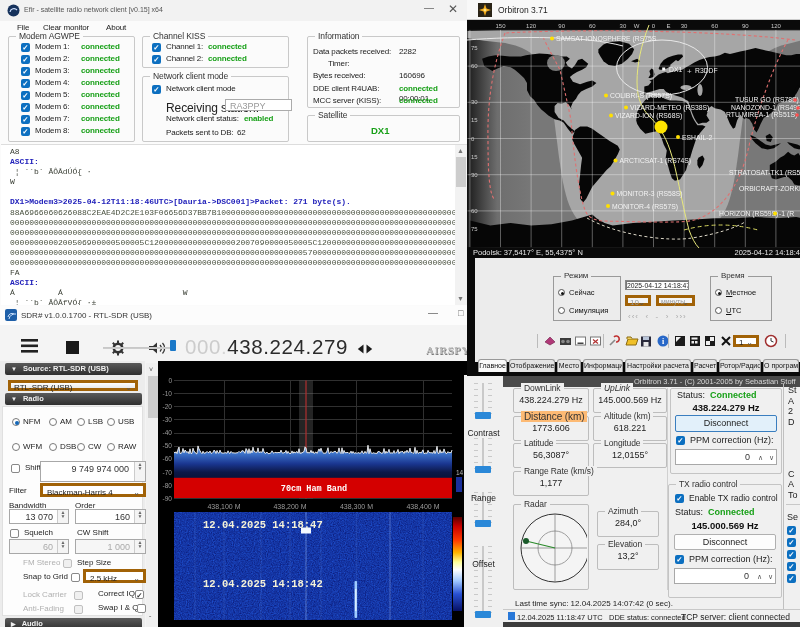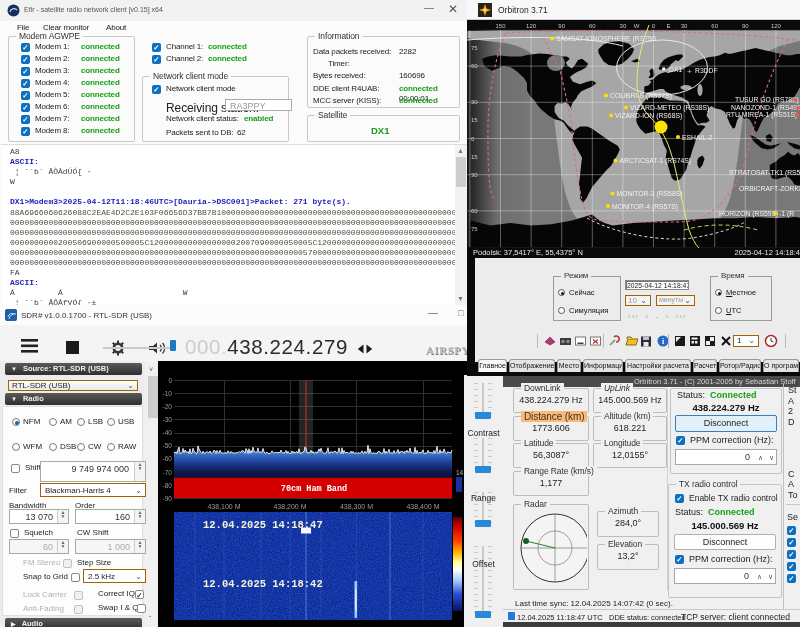--- a/index.html
+++ b/index.html
@@ -15,21 +15,21 @@
 .t8{position:absolute;font-size:8px;color:#222;white-space:nowrap;}
 .grn{color:#18a018 !important;font-weight:bold;}
 .radio{position:absolute;width:8px;height:8px;border:1px solid #7a7a7a;border-radius:50%;background:#fff;}
 .radio.sm{width:7px;height:7px;border-color:#555;}
 .radio.sm.sel::after{left:1.5px;top:1.5px;width:3px;height:3px;background:#111;}
 .radio.sel::after{content:'';position:absolute;left:2px;top:2px;width:4px;height:4px;border-radius:50%;background:#1467b8;}
 .inp{position:absolute;background:#fff;border:1px solid #ababab;font-size:9px;color:#222;}
 .sp{position:absolute;background:#fff;border:1px solid #a8a8a8;font-size:9px;color:#333;text-align:right;}
 .sp.dis{color:#aaa;background:#f6f6f6;}
 .sp .ud{position:absolute;right:0;top:0;bottom:0;width:11px;border-left:1px solid #ccc;font-size:5px;color:#666;text-align:center;line-height:4px;background:#f4f4f4;}
-.dd{position:absolute;background:#fff;border:1px solid #a16207;font-size:9px;color:#222;}
+.dd{position:absolute;background:#fff;border:3px solid #a16207;font-size:9px;color:#222;}
 .dd::after{content:'\2304';position:absolute;right:3px;top:0px;font-size:8px;color:#555;}
 .hdr{position:absolute;background:linear-gradient(#5a5a5a,#2f2f2f);color:#f0f0f0;font-size:7.5px;font-weight:bold;}
 .hdr .tri{display:inline-block;margin:0 6px 0 6px;font-size:6px;vertical-align:top;}
 
 </style></head><body>
 <div class="abs" style="left:0;top:306px;width:467px;height:321px;background:#f4f4f4;">
     <div class="abs" style="left:0;top:0;width:467px;height:19px;background:#fcfcfc;">
       <svg class="abs" style="left:5px;top:3px;" width="12" height="12">
         <rect width="12" height="12" rx="2" fill="#1e5fa8"></rect>
         <path d="M3,8 a4,4 0 0 1 6,-3 M4,10 a6,6 0 0 1 7,-5" stroke="#cfe4ff" stroke-width="1" fill="none"></path>
@@ -344,20 +344,23 @@
     <span class="t9 grn" style="left:81px;top:90px;">connected</span>
     <div class="chk" style="left:21px;top:103px;">✓</div>
     <span class="t9" style="left:35px;top:102px;">Modem 6:</span>
     <span class="t9 grn" style="left:81px;top:102px;">connected</span>
     <div class="chk" style="left:21px;top:115px;">✓</div>
     <span class="t9" style="left:35px;top:114px;">Modem 7:</span>
     <span class="t9 grn" style="left:81px;top:114px;">connected</span>
     <div class="chk" style="left:21px;top:127px;">✓</div>
     <span class="t9" style="left:35px;top:126px;">Modem 8:</span>
     <span class="t9 grn" style="left:81px;top:126px;">connected</span>
+    <div class="gb" style="left:142px;top:36px;width:147px;height:32px;">
+      <span class="lbl" style="background:#fbfbfb">Channel KISS</span>
+    </div>
     <div class="chk" style="left:152px;top:43px;">✓</div>
     <span class="t9" style="left:166px;top:42px;">Channel 1:</span>
     <span class="t9 grn" style="left:208px;top:42px;">connected</span>
     <div class="chk" style="left:152px;top:55px;">✓</div>
     <span class="t9" style="left:166px;top:54px;">Channel 2:</span>
     <span class="t9 grn" style="left:208px;top:54px;">connected</span>
     <div class="gb" style="left:142px;top:76px;width:147px;height:66px;">
       <span class="lbl" style="background:#fbfbfb">Network client mode</span>
     </div>
     <div class="chk" style="left:152px;top:85px;">✓</div>

